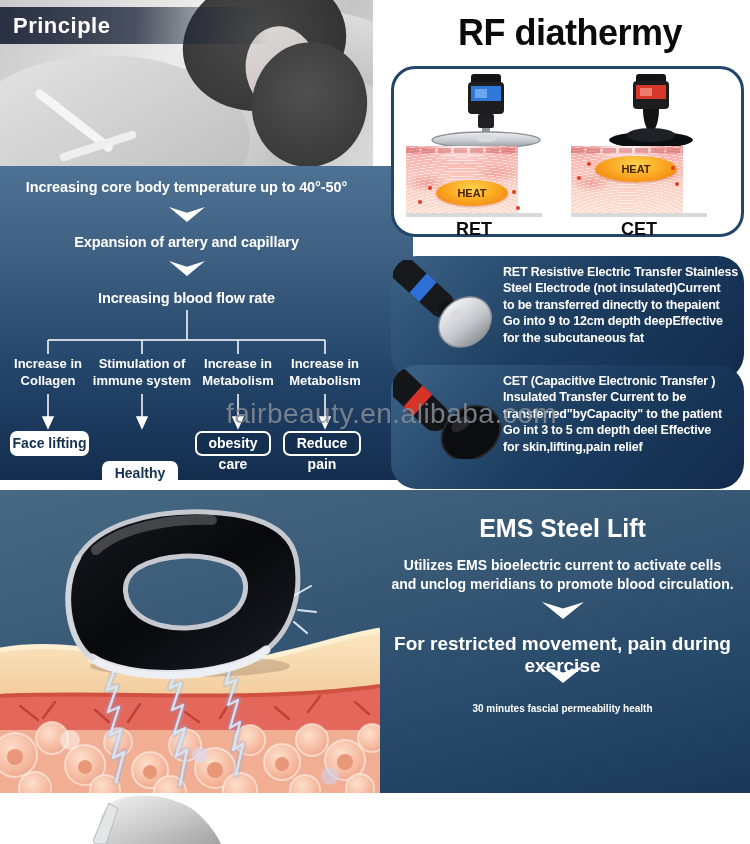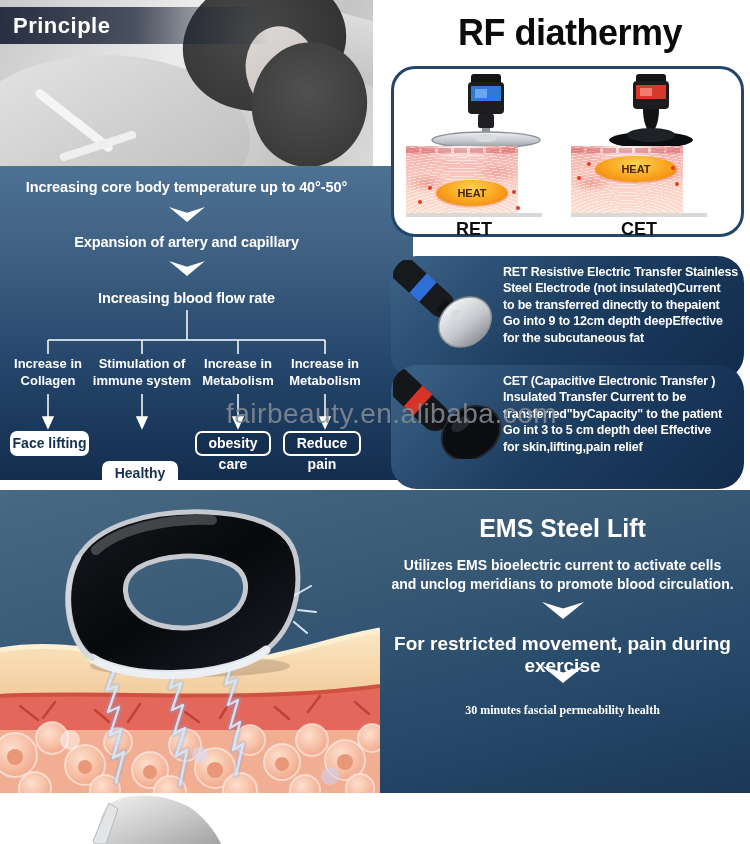--- a/index.html
+++ b/index.html
@@ -323,21 +323,21 @@
   </svg>
 
   <div class="ems-title">EMS Steel Lift</div>
   <div class="ems-text" style="top:66px;font-size:14px;line-height:19px;">
     <div>Utilizes EMS bioelectric current to activate cells</div>
     <div>and unclog meridians to promote blood circulation.</div>
   </div>
   <div class="chev chev-ems" style="top:112px;"></div>
   <div class="ems-text" style="top:143px;font-size:19px;">For restricted movement, pain during exercise</div>
   <div class="chev chev-ems" style="top:176px;"></div>
-  <div class="ems-text" style="top:213px;font-size:12px;font-family:Liberation Serif, serif;">30 minutes fascial permeability health</div>
+  <div class="ems-text" style="top:213px;font-size:10px;">30 minutes fascial permeability health</div>
 </div>
 
 <svg class="abs bottom-fragment" width="140" height="51" viewBox="0 0 140 51">
   <defs>
     <linearGradient id="fragG" x1="0" y1="0" x2="1" y2="1">
       <stop offset="0" stop-color="#f2f2f2"></stop>
         <stop offset=".55" stop-color="#c9c9c9"></stop>
         <stop offset="1" stop-color="#a2a2a2"></stop>
     </linearGradient>
   </defs>

